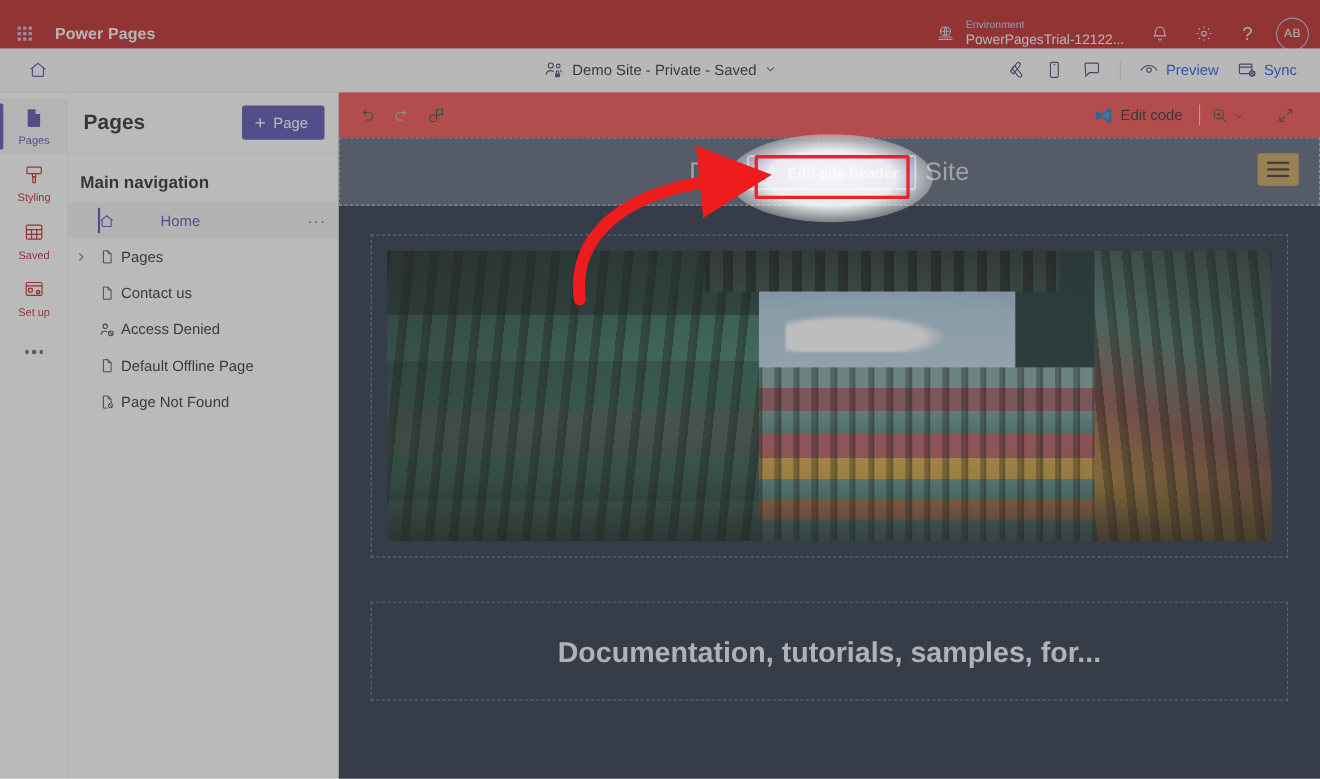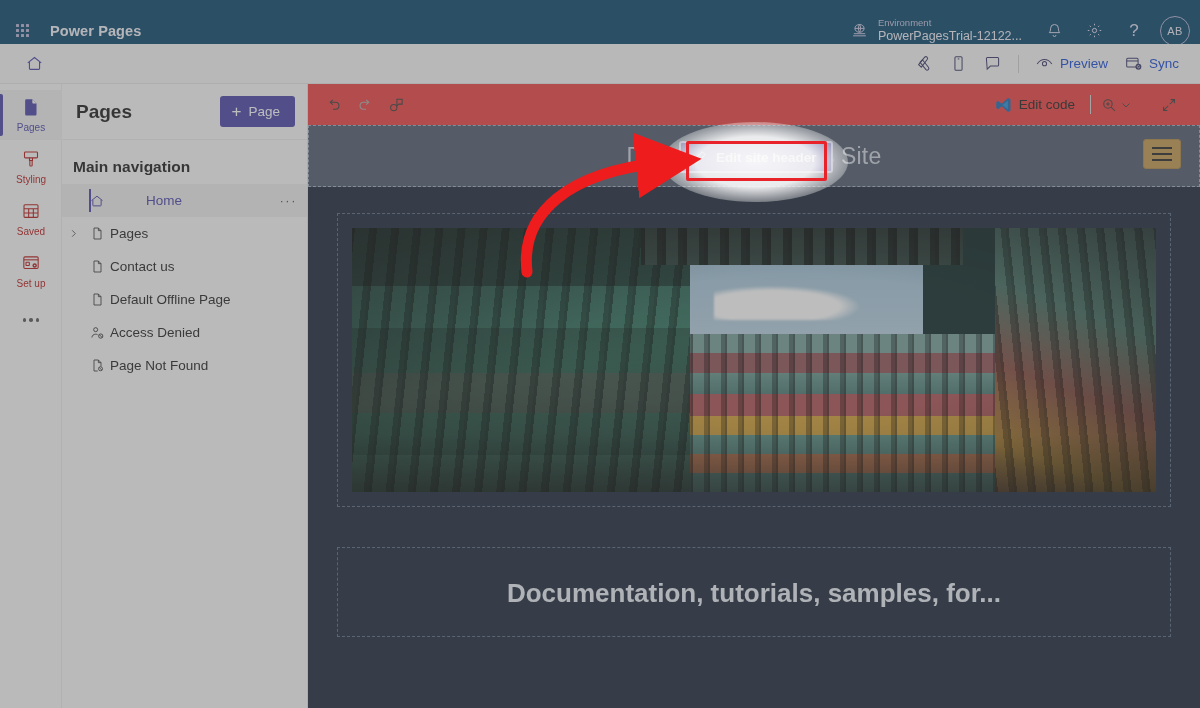--- a/index.html
+++ b/index.html
@@ -7,21 +7,21 @@
     width: 1200px; height: 708px;
     overflow: hidden;
     font-family: "Liberation Sans", sans-serif;
     background: #ffffff;
   }
   .app { position: relative; width: 1200px; height: 708px; }
 
   
   .suitebar {
     position: absolute; top: 0; left: 0; width: 1200px; height: 61px;
-    background: #0c4a6e;
+    background: #b91c1c;
     display: flex; align-items: center;
   }
   .waffle {
     width: 44px; height: 44px; display: flex; align-items: center; justify-content: center;
     cursor: pointer;
   }
   .waffle-grid {
     display: grid; grid-template-columns: repeat(3, 3px); grid-template-rows: repeat(3, 3px);
     gap: 2px;
   }
@@ -354,20 +354,38 @@
   </div>
 
   <div class="cmdbar">
     <div class="home-btn">
       <svg width="19" height="19" viewBox="0 0 24 24" fill="none" stroke="currentColor" stroke-width="1.4">
         <path d="M3.5 11.2 12 4.4l8.5 6.8"></path>
         <path d="M5.6 10.2v8.2a1 1 0 0 0 1 1h10.8a1 1 0 0 0 1-1v-8.2"></path>
       </svg>
     </div>
 
+    <div class="site-chip">
+      <span style="display:flex;color:#3b3a6b;">
+        <svg width="19" height="19" viewBox="0 0 24 24" fill="none" stroke="currentColor" stroke-width="1.3">
+          <circle cx="8.5" cy="7" r="2.9"></circle>
+          <path d="M3.4 17.5c0-2.9 2.3-4.6 5.1-4.6 1.2 0 2.3.3 3.2.9"></path>
+          <circle cx="17" cy="7.6" r="2.2"></circle>
+          <path d="M19.2 12.3c.9.6 1.5 1.5 1.7 2.6"></path>
+          <rect x="13.4" y="15.8" width="5.6" height="4.6" rx=".7" fill="currentColor" stroke="none"></rect>
+          <path d="M14.8 15.6v-1.1a1.4 1.4 0 0 1 2.8 0v1.1"></path>
+        </svg>
+      </span>
+      <span class="label">Demo Site - Private - Saved</span>
+      <span style="color:#444;font-size:12px;line-height:1;">
+        <svg width="11" height="11" viewBox="0 0 24 24" fill="none" stroke="currentColor" stroke-width="2">
+            <path d="M5 9l7 7 7-7"></path>
+          </svg>
+      </span>
+    </div>
 
     <div class="cmd-right">
       <div class="cmd-icon">
         <svg width="19" height="19" viewBox="0 0 24 24" fill="none" stroke="currentColor" stroke-width="1.3">
           <path d="M4.6 13.5 12.2 4a2.2 2.2 0 0 1 3.2 3L8 16.6z"></path>
           <path d="M9.4 7.3 17 16.8a2.2 2.2 0 0 1-3.2 3L6.4 10.6z"></path>
         </svg>
       </div>
       <div class="cmd-icon">
         <svg width="19" height="19" viewBox="0 0 24 24" fill="none" stroke="currentColor" stroke-width="1.3">
@@ -495,38 +513,38 @@
           <path d="M6.4 3.2h7l4.2 4.2v13.4H6.4z"></path>
             <path d="M13.4 3.2v4.2h4.2"></path>
         </svg>
       </span>
       <span class="t-label">Contact us</span>
     </div>
 
 
     <div class="tree-item other-item">
       <span class="ico">
-        <svg width="15" height="15" viewBox="0 0 24 24" fill="none" stroke="currentColor" stroke-width="1.4">
-          <path d="M6.4 3.2h7l4.2 4.2v13.4H6.4z"></path>
-            <path d="M13.4 3.2v4.2h4.2"></path>
-        </svg>
-      </span>
-      <span class="t-label">Default Offline Page</span>
-    </div>
-
-    <div class="tree-item other-item">
-      <span class="ico">
         <svg width="16" height="16" viewBox="0 0 24 24" fill="none" stroke="currentColor" stroke-width="1.4">
           <circle cx="10" cy="7" r="3"></circle>
           <path d="M4.4 18.8c0-3 2.5-5 5.6-5 1 0 2 .2 2.8.6"></path>
           <circle cx="17.6" cy="16.6" r="3.2"></circle>
           <path d="M15.4 14.4l4.4 4.4"></path>
         </svg>
       </span>
       <span class="t-label">Access Denied</span>
+    </div>
+
+    <div class="tree-item other-item">
+      <span class="ico">
+        <svg width="15" height="15" viewBox="0 0 24 24" fill="none" stroke="currentColor" stroke-width="1.4">
+          <path d="M6.4 3.2h7l4.2 4.2v13.4H6.4z"></path>
+            <path d="M13.4 3.2v4.2h4.2"></path>
+        </svg>
+      </span>
+      <span class="t-label">Default Offline Page</span>
     </div>
 
     <div class="tree-item other-item">
       <span class="ico">
         <svg width="15" height="15" viewBox="0 0 24 24" fill="none" stroke="currentColor" stroke-width="1.4">
           <path d="M6.4 3.2h7l4.2 4.2v6.2"></path>
             <path d="M13.4 3.2v4.2h4.2"></path>
           <path d="M6.4 3.2v17.6h6"></path>
           <circle cx="16.8" cy="17.2" r="3.2"></circle>
           <path d="M14.6 15l4.4 4.4"></path>

